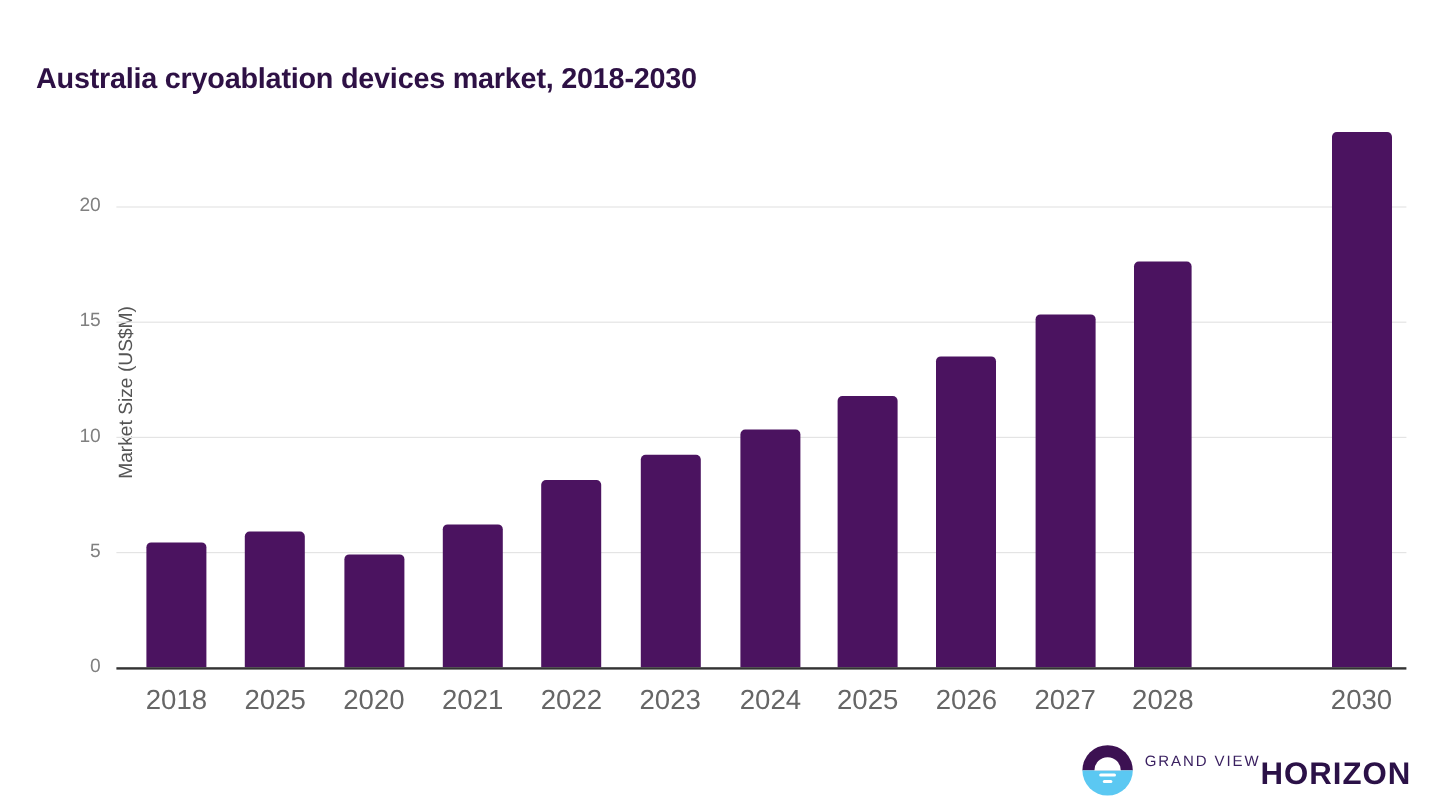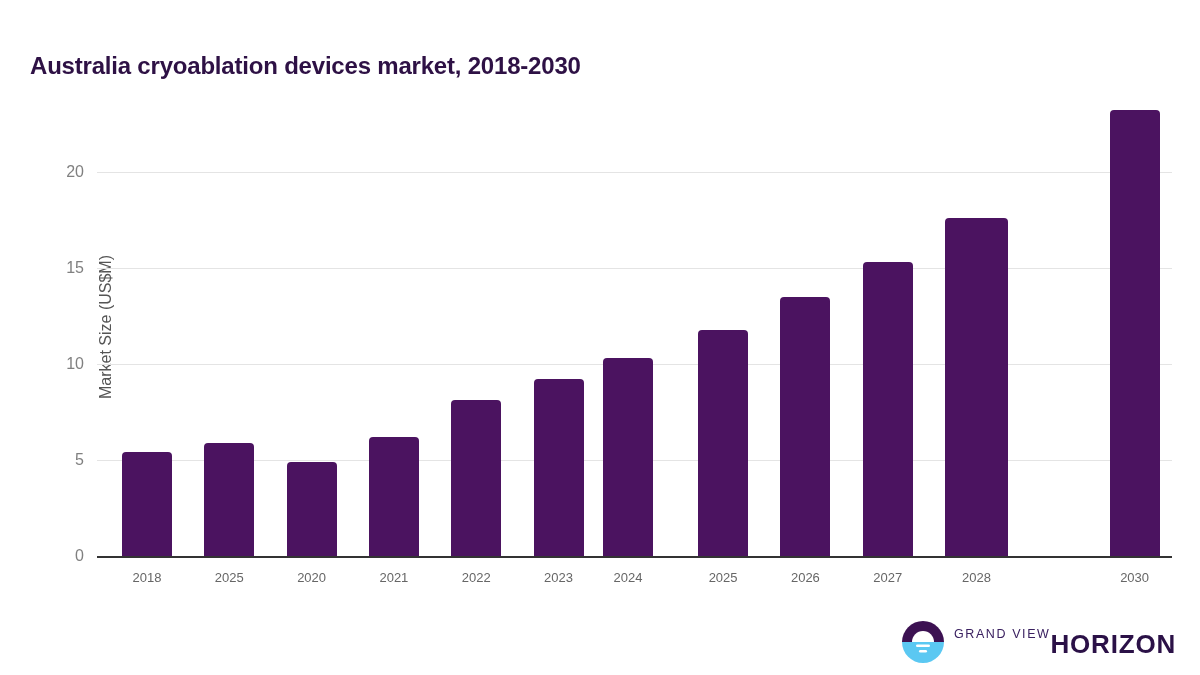--- a/index.html
+++ b/index.html
@@ -98,21 +98,21 @@
     width: 100%;
     background: #4b1360;
     border-radius: 4px 4px 0 0;
   }
   .x-tick-label {
     position: absolute;
     top: 100%;
     margin-top: 14px;
     left: 50%;
     transform: translateX(-50%);
-    font-size: 13px;
+    font-size: 23px;
     color: #666666;
     white-space: nowrap;
   }
 
   
   .source-url {
     position: absolute;
     left: 30px;
     top: 629px;
     font-size: 13.5px;
@@ -184,37 +184,37 @@
           <div class="x-tick-label">2021</div>
         </div>
         <div class="bar-slot" style="left: 354.2px; width: 50px;">
           <div class="bar" title="2022: 8.1" style="height: 155.587px; background: rgb(75, 19, 96);"></div>
           <div class="x-tick-label">2022</div>
         </div>
         <div class="bar-slot" style="left: 436.5px; width: 50px;">
           <div class="bar" title="2023: 9.2" style="height: 176.717px; background: rgb(75, 19, 96);"></div>
           <div class="x-tick-label">2023</div>
         </div>
-        <div class="bar-slot" style="left: 506px; width: 50px; text-align: right;">
+        <div class="bar-slot" style="left: 520px; width: 50px; text-align: right;">
           <div class="bar" title="2024: 10.3" style="height: 197.846px; background: rgb(75, 19, 96);"></div>
           <div class="x-tick-label">2024</div>
         </div>
         <div class="bar-slot" style="left: 601.1px; width: 50px;">
           <div class="bar" title="2025: 11.75" style="height: 225.698px; background: rgb(75, 19, 96);"></div>
           <div class="x-tick-label">2025</div>
         </div>
         <div class="bar-slot" style="left: 683.4px; width: 50px;">
           <div class="bar" title="2026: 13.5" style="height: 259.312px; background: rgb(75, 19, 96);"></div>
           <div class="x-tick-label">2026</div>
         </div>
         <div class="bar-slot" style="left: 765.7px; width: 50px;">
           <div class="bar" title="2027: 15.3" style="height: 293.887px; background: rgb(75, 19, 96);"></div>
           <div class="x-tick-label">2027</div>
         </div>
-        <div class="bar-slot" style="left: 848px; width: 63px;">
+        <div class="bar-slot" style="left: 848px; width: 48px;">
           <div class="bar" title="2028: 17.6" style="height: 338.067px; background: rgb(75, 19, 96);"></div>
           <div class="x-tick-label">2028</div>
         </div>
         <div class="bar-slot" style="left: 1012.6px; width: 50px;">
           <div class="bar" title="2030: 23.2" style="height: 445.633px; background: rgb(75, 19, 96);"></div>
           <div class="x-tick-label">2030</div>
         </div>
       </div>
 
     <div class="axis-baseline"></div>

